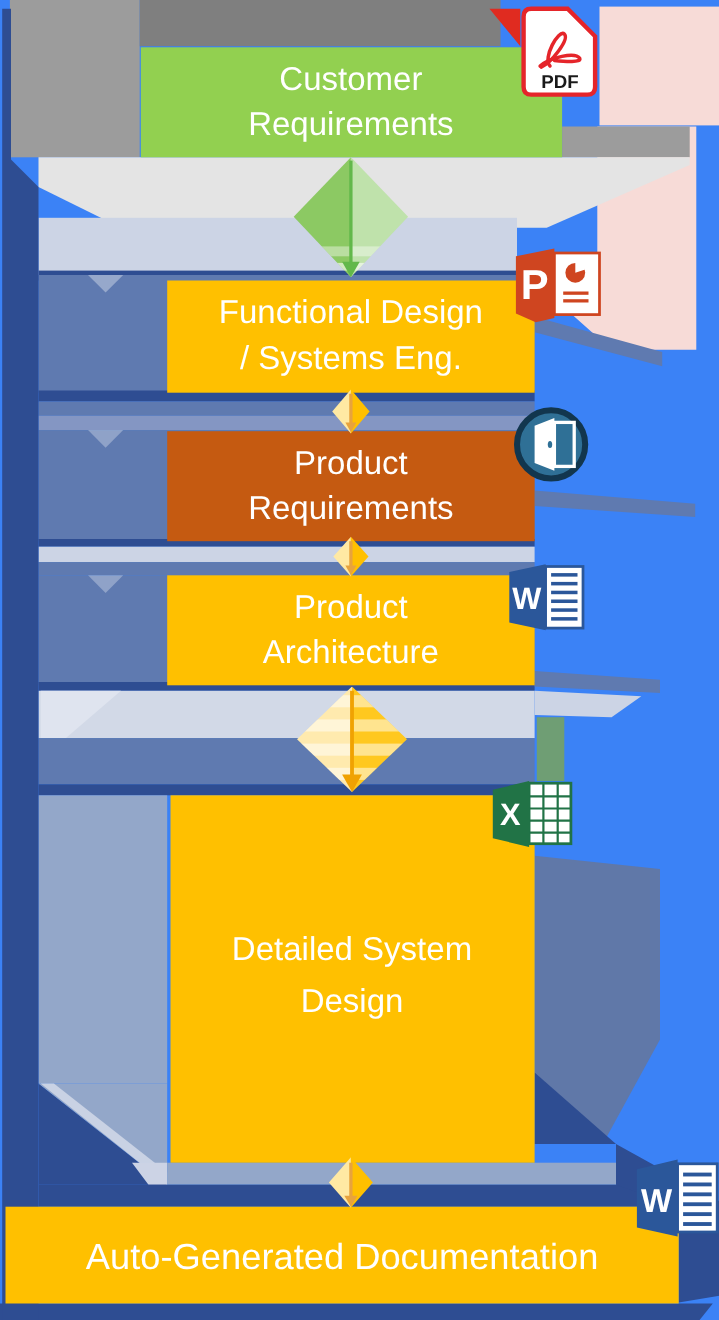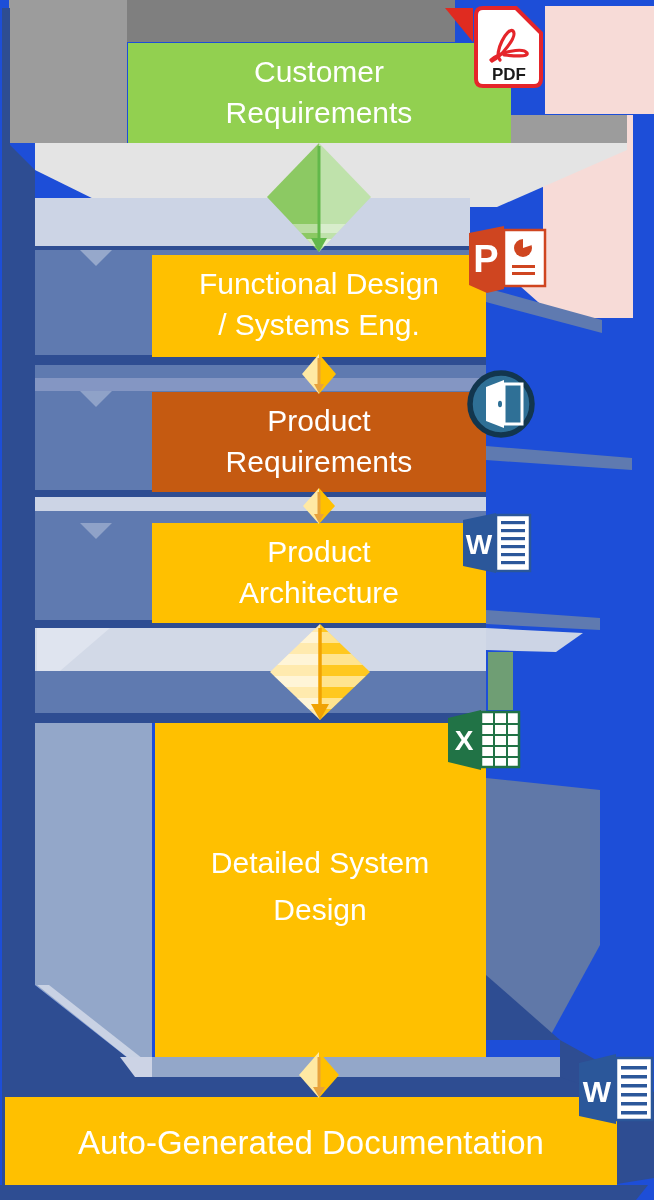--- a/index.html
+++ b/index.html
@@ -1,17 +1,17 @@
 <!DOCTYPE html>
 <html><head>
 <meta charset="utf-8">
 <style>
   html,body{margin:0;padding:0;background:#ffffff;}
   body{font-family:"Liberation Sans", sans-serif;}
-  .stage{width:654px;height:1200px;position:relative;overflow:hidden;background:#1d4ed8;}
+  .stage{width:654px;height:1200px;position:relative;overflow:hidden;background:#3b82f6;}
   svg{display:block;}
   text{font-family:"Liberation Sans", sans-serif;}
   .box-label{fill:#ffffff;font-size:30px;text-anchor:middle;}
   .bar-label{fill:#ffffff;font-size:33px;text-anchor:middle;}
   .icon-letter{fill:#ffffff;font-weight:bold;text-anchor:middle;}
 </style>
 </head>
 <body>
 
 <div class="stage">

